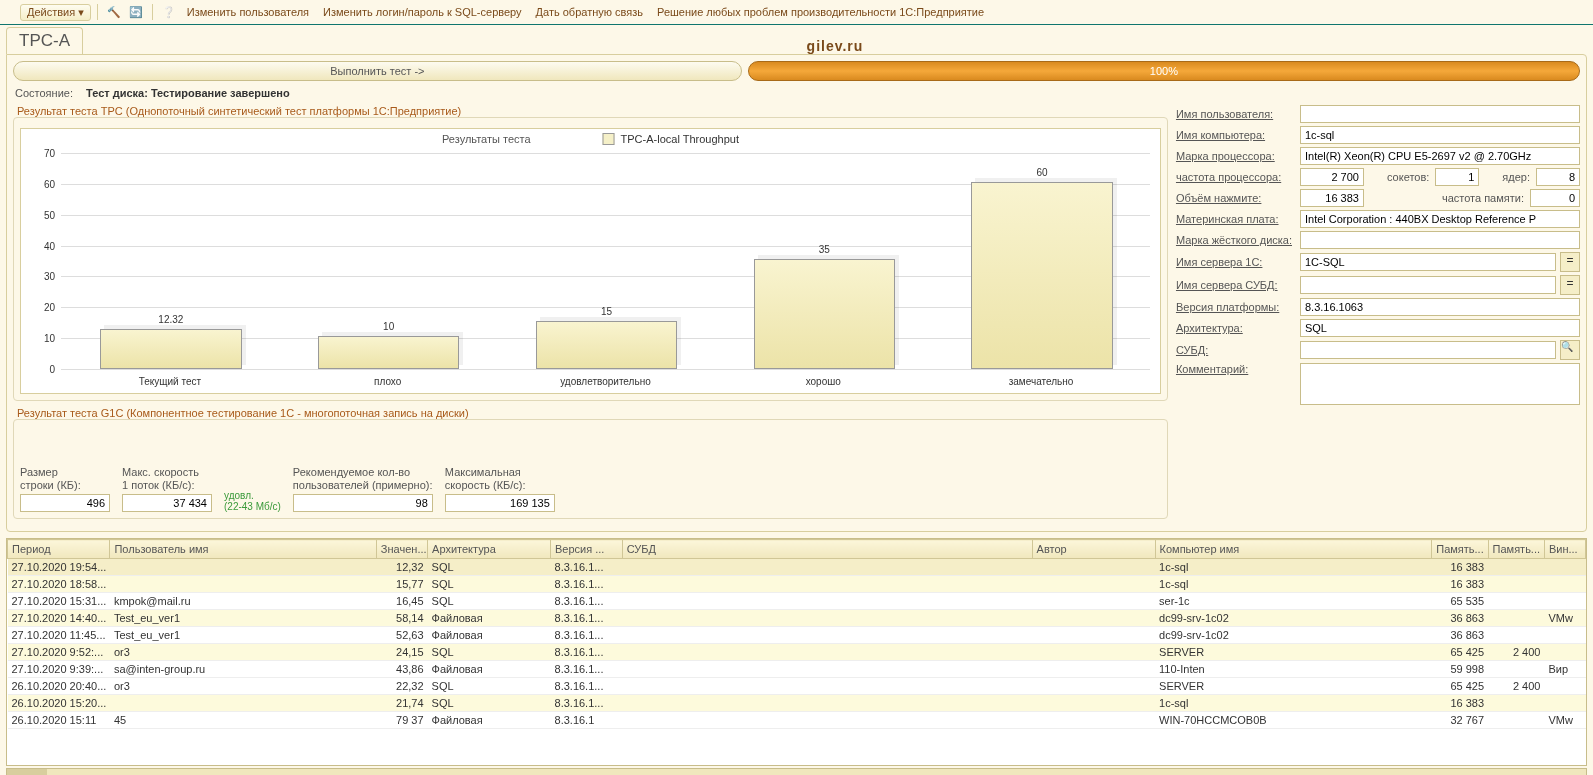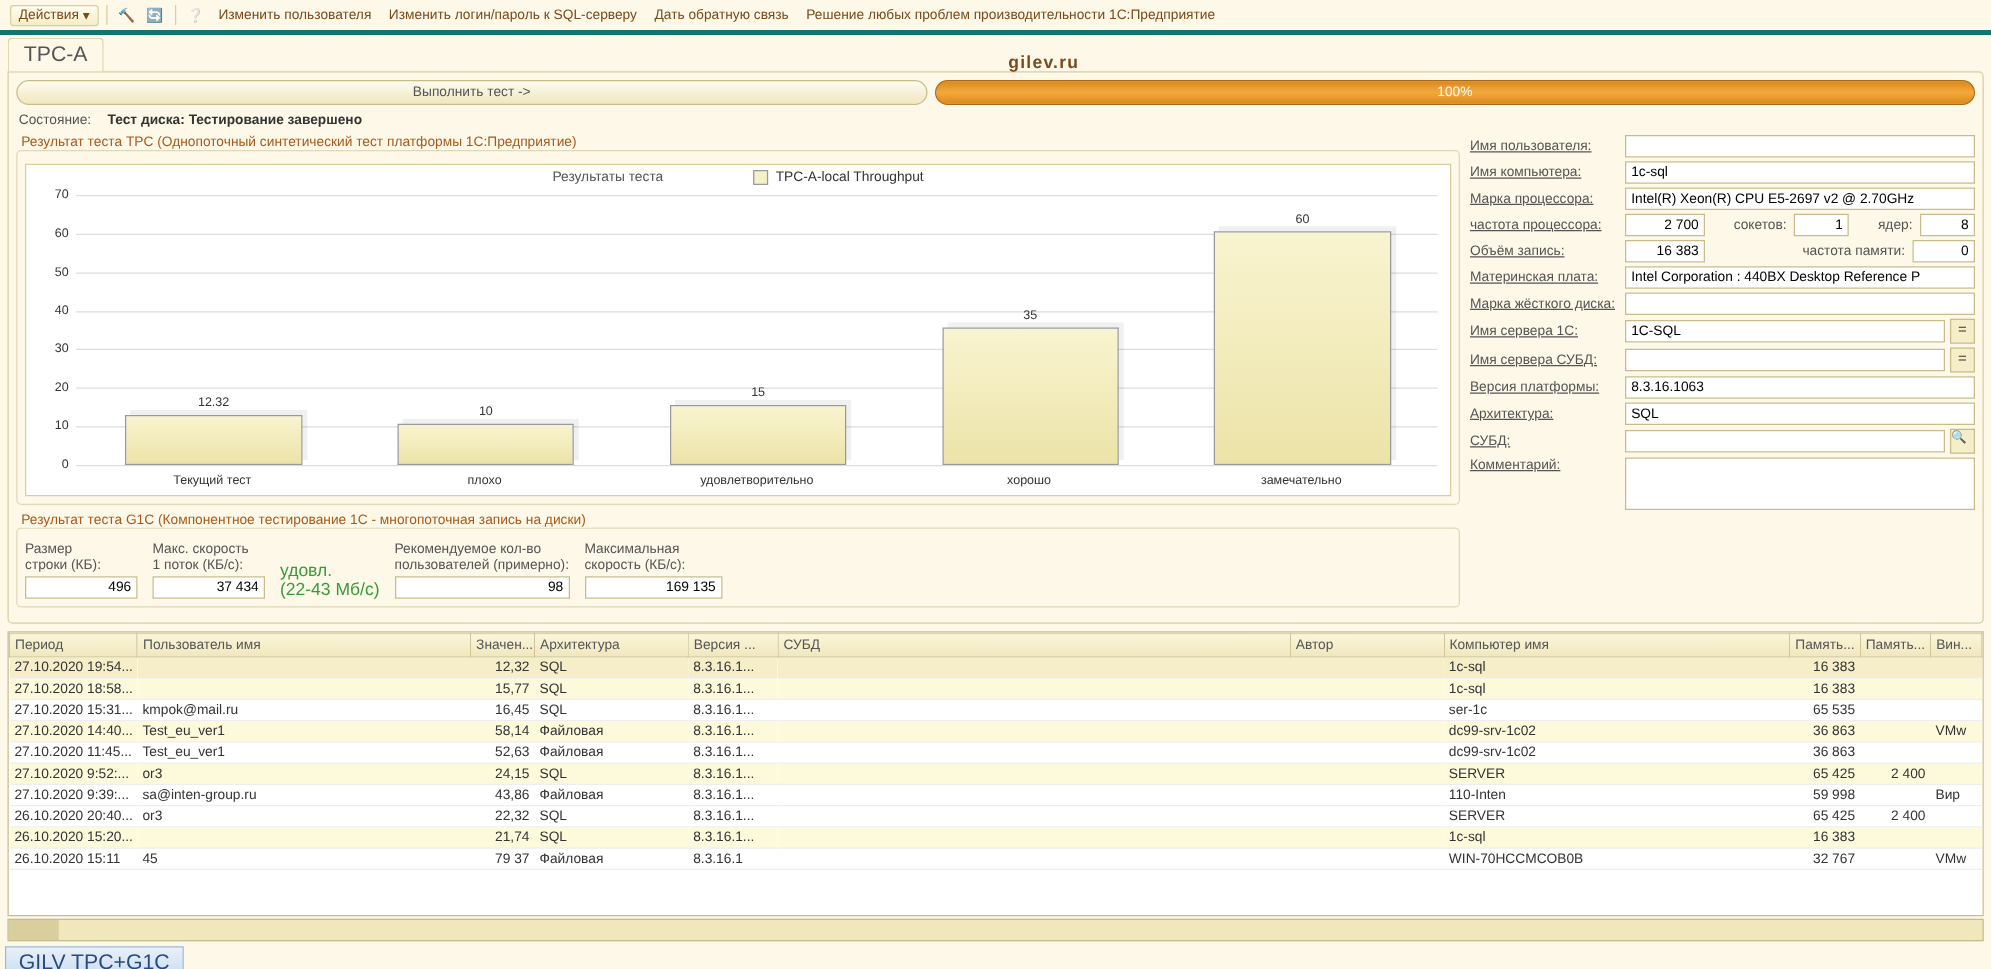--- a/index.html
+++ b/index.html
@@ -1,16 +1,16 @@
 <!DOCTYPE html>
 <html><head>
 <meta charset="utf-8">
 <style>
 html,body{margin:0;padding:0;font-family:Arial,sans-serif;font-size:11px;background:#fdf8e8;color:#333;}
-.toolbar{display:flex;align-items:center;padding:2px 8px;background:#fdf8e8;border-bottom:4px solid #0f766e;gap:2px;}
+.toolbar{display:flex;align-items:center;padding:2px 20px;background:#fdf8e8;border-bottom:1px solid #0f766e;gap:2px;}
 .toolbar .menu-btn{background:linear-gradient(#fefcf0,#f5eec8);border:1px solid #d8ce9e;border-radius:3px;padding:1px 6px;font-size:11px;color:#7a4a1a;display:flex;align-items:center;cursor:pointer;}
 .toolbar .icon-btn{width:18px;height:18px;border:1px solid transparent;display:flex;align-items:center;justify-content:center;cursor:pointer;}
 .toolbar .link{color:#7a4a1a;padding:2px 6px;cursor:pointer;}
 .toolbar .sep{width:1px;height:16px;background:#d8ce9e;margin:0 4px;}
 .tabbar{display:flex;align-items:flex-end;margin:2px 6px 0;}
 .tab{background:#fdf8e8;border:1px solid #d8ce9e;border-bottom:none;border-radius:4px 4px 0 0;padding:3px 12px;font-size:17px;color:#555;cursor:pointer;}
 .brand{flex:1;text-align:center;color:#7a4a1a;font-weight:bold;font-size:14px;letter-spacing:1px;}
 .main-panel{border:1px solid #d8ce9e;margin:0 6px 4px;background:#fdf8e8;padding:6px;border-radius:0 4px 4px 4px;}
 .run-row{display:flex;gap:6px;margin-bottom:6px;}
 .run-btn{flex:0 0 46%;background:linear-gradient(#fdfbf0,#f0e7bd);border:1px solid #c8bd8a;border-radius:12px;text-align:center;padding:3px;color:#555;cursor:pointer;}
@@ -35,23 +35,23 @@
 .cat-label{position:absolute;bottom:-18px;width:14%;text-align:center;font-size:10px;color:#333;}
 .form-row{display:flex;align-items:center;margin-bottom:3px;gap:4px;}
 .form-row .lab{flex:0 0 120px;color:#555;text-decoration:underline;}
 .form-row input{flex:1;border:1px solid #c8bd8a;padding:2px 4px;font-size:11px;background:#fff;min-width:0;}
 .form-row input.num{text-align:right;width:50px;flex:0 0 54px;}
 .form-row .mini-lab{color:#555;padding:0 2px;margin-left:17px;}
 .search-btn{width:18px;height:18px;border:1px solid #c8bd8a;background:#f5eec8;font-size:10px;cursor:pointer;}
 .eq-btn{width:18px;height:18px;border:1px solid #c8bd8a;background:#f5eec8;font-size:12px;text-align:center;cursor:pointer;}
 .g1c-row{display:flex;gap:12px;align-items:flex-end;}
 .g1c-field{display:flex;flex-direction:column;}
-.g1c-field .lab{color:#555;font-size:11px;line-height:1.2;white-space:pre-line;}
+.g1c-field .lab{color:#555;font-size:11px;line-height:1.2;white-space:pre-line;margin-top:36px;}
 .g1c-field input{border:1px solid #c8bd8a;padding:2px 4px;font-size:11px;text-align:right;margin-top:2px;}
-.g1c-note{color:#3a9a3a;font-size:14px;line-height:1.1;white-space:pre-line;}
+.g1c-note{color:#3a9a3a;font-size:10px;line-height:1.1;white-space:pre-line;}
 .table-wrap{border:1px solid #c8bd8a;margin:6px 6px 2px;background:#fff;height:226px;overflow:auto;position:relative;}
 table{border-collapse:collapse;width:100%;font-size:11px;table-layout:fixed;}
 th{background:linear-gradient(#fcf6da,#f0e7bd);border:1px solid #d0c696;padding:3px 4px;text-align:left;color:#555;font-weight:normal;position:sticky;top:0;white-space:nowrap;overflow:hidden;}
 td{border-bottom:1px solid #eee;padding:2px 4px;white-space:nowrap;overflow:hidden;}
 tr.sel td{background:#f5eec8;}
 tr.hilite td{background:#fdfadc;}
 .num-cell{text-align:right;margin-top:20px;}
 .hscroll{margin:0 6px;height:16px;background:#f0e7bd;border:1px solid #c8bd8a;position:relative;}
 .hscroll .thumb{position:absolute;left:0;top:0;bottom:0;width:40px;background:#d8ce9e;}
 .bottom-tab{margin:4px 0 0;padding:0 4px;}
@@ -190,21 +190,21 @@
         </div>
       <div class="form-row">
           <span class="lab">частота процессора:</span>
         <input class="num" value="2 700" style="">
         <span class="mini-lab">сокетов:</span>
         <input class="num" style="width: 34px; flex: 0 0 34px;" value="1">
         <span class="mini-lab">ядер:</span>
         <input class="num" style="width: 34px; flex: 0 0 34px;" value="8">
       </div>
       <div class="form-row">
-          <span class="lab">Объём запись:</span>
+          <span class="lab">Объём нажмите:</span>
         <input class="num" value="16 383" style="">
         <span style="flex:1"></span>
         <span class="mini-lab">частота памяти:</span>
         <input class="num" style="width: 40px; flex: 0 0 40px;" value="0">
       </div>
       <div class="form-row">
           <span class="lab">Материнская плата:</span>
           <input value="Intel Corporation : 440BX Desktop Reference P" style="">
         </div>
       <div class="form-row">

